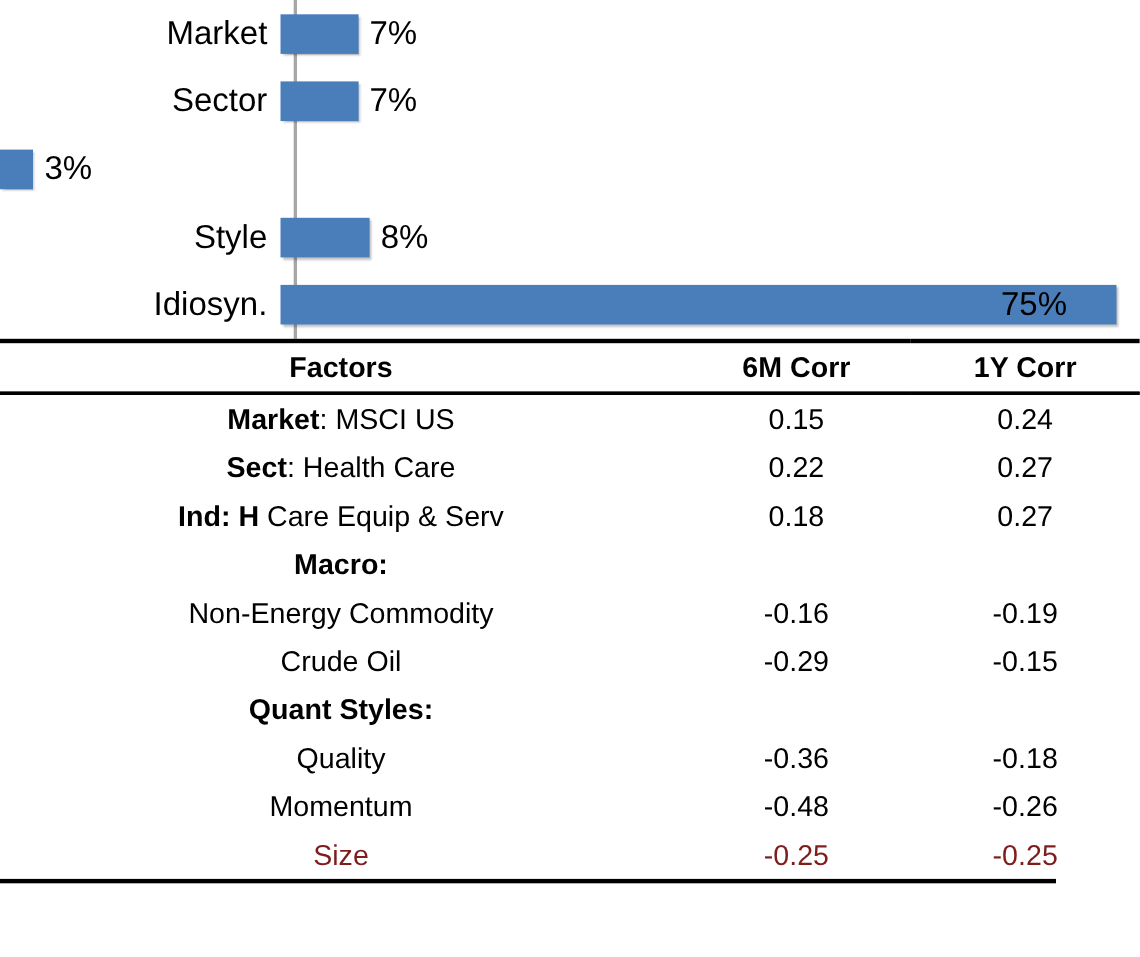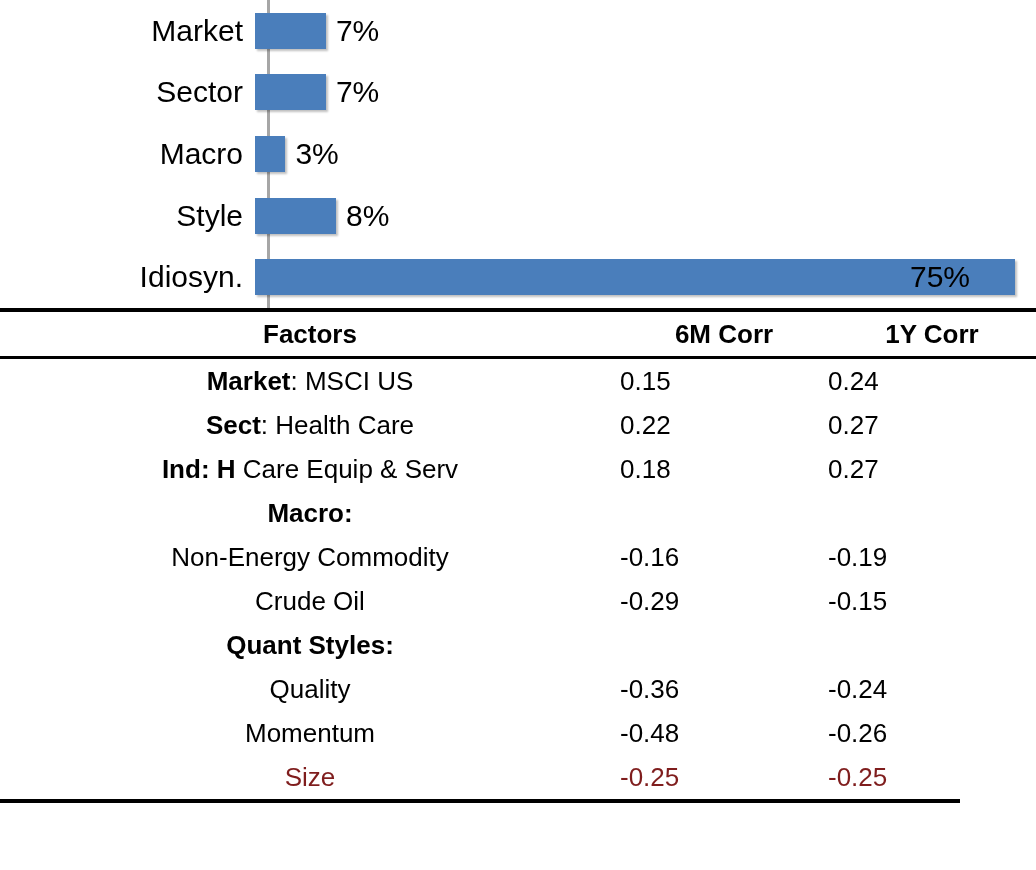--- a/index.html
+++ b/index.html
@@ -118,21 +118,21 @@
   }
   th.h-val {
     text-align: center;
     font-weight: bold;
   }
   td.name {
     text-align: center;
     padding-left: 4px;
   }
   td.val {
-    text-align: left;
+    text-align: center;
   }
   .lbl-bold { font-weight: bold; }
   .indent { padding-left: 100px; margin-top: 14px; }
   .grey { color: #7f1d1d; }
 </style>
 </head>
 <body>
 
 <div class="page">
 
@@ -147,21 +147,20 @@
           </div>
         </div>
         <div class="bar-row">
           <div class="bar-label">Sector</div>
           <div class="bar-track">
             <div class="bar" style="width: 70.9333px; background: rgb(74, 126, 187);"></div>
             <div class="bar-value">7%</div>
           </div>
         </div>
         <div class="bar-row">
-          <div class="bar-label">Macro</div>
           <div class="bar-track">
             <div class="bar" style="width: 30.4px; background: rgb(74, 126, 187);"></div>
             <div class="bar-value">3%</div>
           </div>
         </div>
         <div class="bar-row">
           <div class="bar-label">Style</div>
           <div class="bar-track">
             <div class="bar" style="width: 81.0667px; background: rgb(74, 126, 187);"></div>
             <div class="bar-value">8%</div>
@@ -223,21 +222,21 @@
             <td class="val">-0.15</td>
           </tr>
           <tr>
             <td class="name"><span class="lbl-bold">Quant Styles:</span></td>
             <td class="val"></td>
             <td class="val"></td>
           </tr>
           <tr>
             <td class="name indent"><span>Quality</span></td>
             <td class="val">-0.36</td>
-            <td class="val">-0.24</td>
+            <td class="val">-0.18</td>
           </tr>
           <tr>
             <td class="name indent"><span>Momentum</span></td>
             <td class="val">-0.48</td>
             <td class="val">-0.26</td>
           </tr>
           <tr>
             <td class="name indent grey"><span>Size</span></td>
             <td class="val grey">-0.25</td>
             <td class="val grey">-0.25</td>

